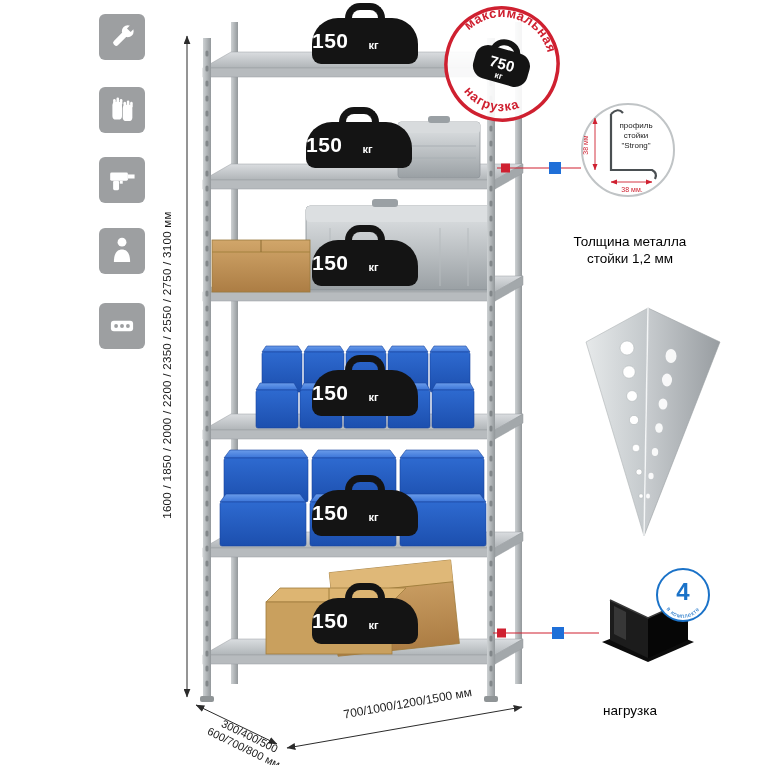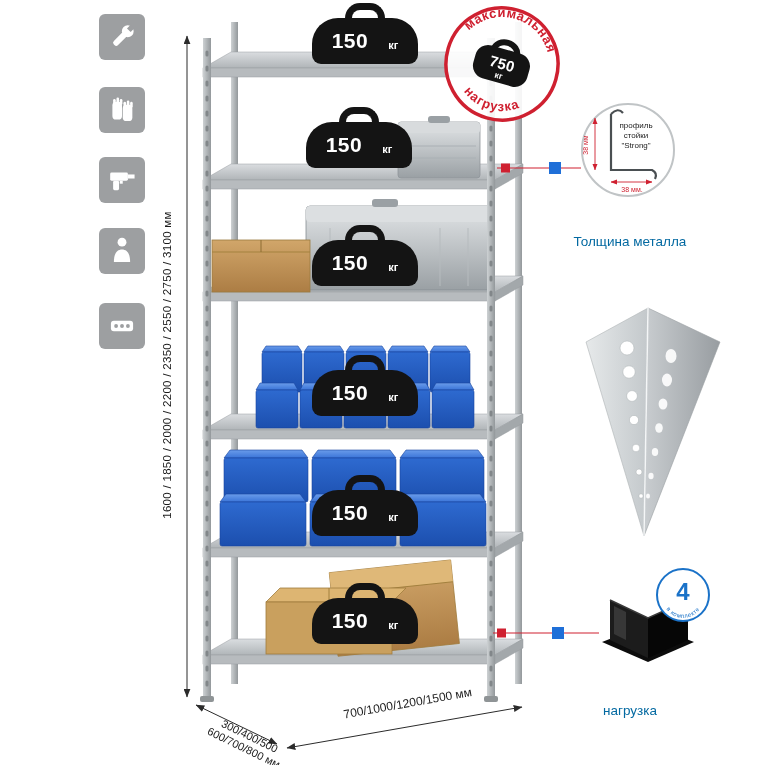--- a/index.html
+++ b/index.html
@@ -8,39 +8,39 @@
   .abs{position:absolute;}
   svg text{font-family:"Liberation Sans",sans-serif;}
 
   
   .tile{position:absolute;left:99px;width:46px;height:46px;background:#9d9fa1;
         border-radius:6px;display:flex;align-items:center;justify-content:center;}
 
   
   .kb{position:absolute;width:106px;height:46px;background:#141414;
       border-radius:26px 26px 9px 9px;color:#fff;display:flex;align-items:center;
-      justify-content:center;gap:20px;z-index:6;}
+      gap:20px;z-index:6;}
   .kb::before{content:"";position:absolute;top:-15px;left:50%;transform:translateX(-50%);
       width:26px;height:18px;border:7px solid #141414;border-bottom:none;
       border-radius:15px 15px 0 0;}
   .kb-value{font-size:21px;font-weight:bold;letter-spacing:.5px;}
   .kb-unit{font-size:11px;font-weight:bold;margin-top:7px;}
 
   
   .dim-height{position:absolute;left:167px;top:365px;
       transform:translate(-50%,-50%) rotate(-90deg);white-space:nowrap;
       font-size:11.5px;color:#1a1a1a;letter-spacing:.3px;}
   .dim-depth{position:absolute;left:202px;top:706px;width:112px;text-align:center;
       transform:rotate(26deg);transform-origin:0 0;font-size:11px;line-height:13px;}
   .dim-width{position:absolute;left:306px;top:714px;width:204px;text-align:center;
       transform:rotate(-10deg);transform-origin:0 0;font-size:12px;}
 
   
   .caption{position:absolute;width:160px;text-align:center;font-size:13.5px;
-      line-height:17px;color:#0369a1;}
+      line-height:17px;color:#000000;}
   .caption-profile{left:550px;top:233px;}
   .caption-foot{left:550px;top:702px;}
 </style>
 </head>
 <body>
 
 <svg class="abs" style="left:0;top:0;" width="765" height="765" viewBox="0 0 765 765">
   <defs>
     <linearGradient id="gradMetal" x1="0" y1="0" x2="0" y2="1">
       <stop offset="0" stop-color="#dadde0"></stop>
@@ -351,20 +351,21 @@
   <text x="54" y="92" text-anchor="middle" font-size="7" fill="#cf2030">38 мм.</text>
   <g font-size="8" fill="#222" text-anchor="middle">
     <text x="58" y="28">профиль</text>
     <text x="58" y="38">стойки</text>
     <text x="58" y="48">"Strong"</text>
   </g>
 </svg>
 
 <div class="caption caption-profile">
   <div>Толщина металла</div>
+  <div>стойки 1,2 мм</div>
 </div>
 
 <svg class="abs" style="left:578px;top:300px;" width="150" height="245" viewBox="0 0 150 245">
   <defs>
     <linearGradient id="angL" x1="0" y1="0" x2="1" y2="0">
       <stop offset="0" stop-color="#e6e9ea"></stop>
         <stop offset="1" stop-color="#c3c8cb"></stop>
     </linearGradient>
     <linearGradient id="angR" x1="0" y1="0" x2="1" y2="0">
       <stop offset="0" stop-color="#c9cdd0"></stop>

